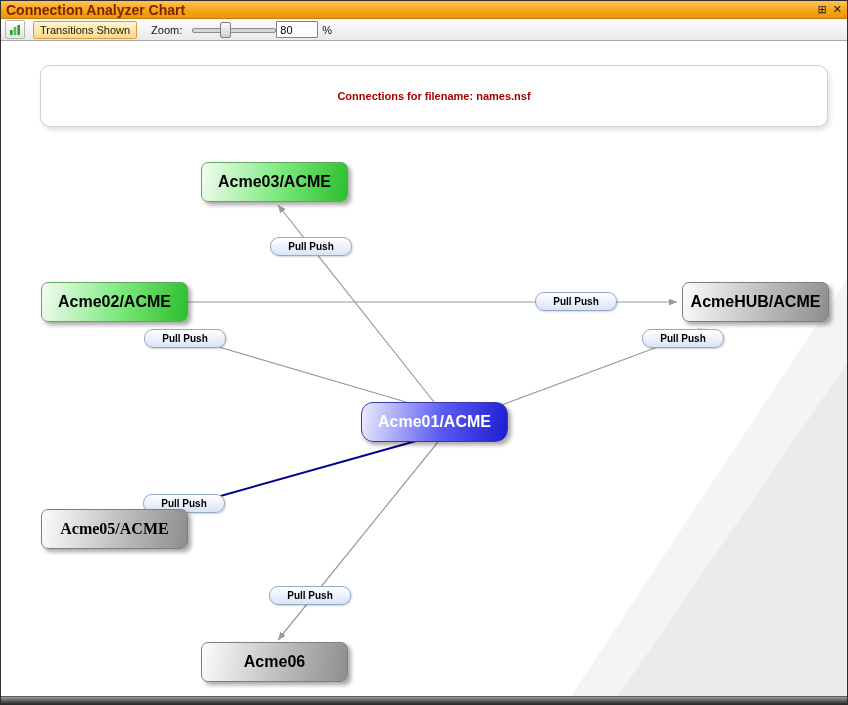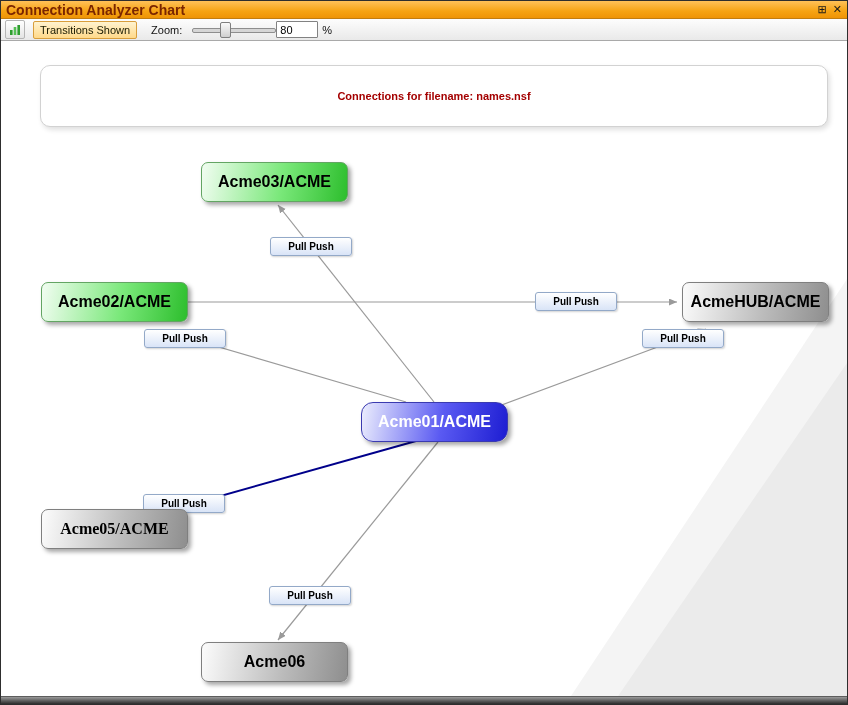--- a/index.html
+++ b/index.html
@@ -54,21 +54,21 @@
   .layer{position:absolute;left:0;top:0;width:100%;height:100%;pointer-events:none;}
   .node{
     position:absolute;box-sizing:border-box;border:1px solid #808080;border-radius:7px;
     display:flex;align-items:center;justify-content:center;
     font-size:16px;font-weight:bold;
     box-shadow:3px 3px 4px rgba(0,0,0,0.35);
     pointer-events:auto;
   }
   .edge-label{
     position:absolute;box-sizing:border-box;width:82px;height:19px;line-height:17px;
-    border:1px solid #93a9c8;border-radius:3px;text-align:center;
+    border:1px solid #93a9c8;border-radius:9px;text-align:center;
     font-size:10px;font-weight:bold;color:#000;
     background:linear-gradient(#ffffff,#d9e4f7);
     box-shadow:1px 1px 2px rgba(0,0,0,0.18);
     pointer-events:auto;
   }
 </style>
 </head>
 <body>
 
 <div id="window">

